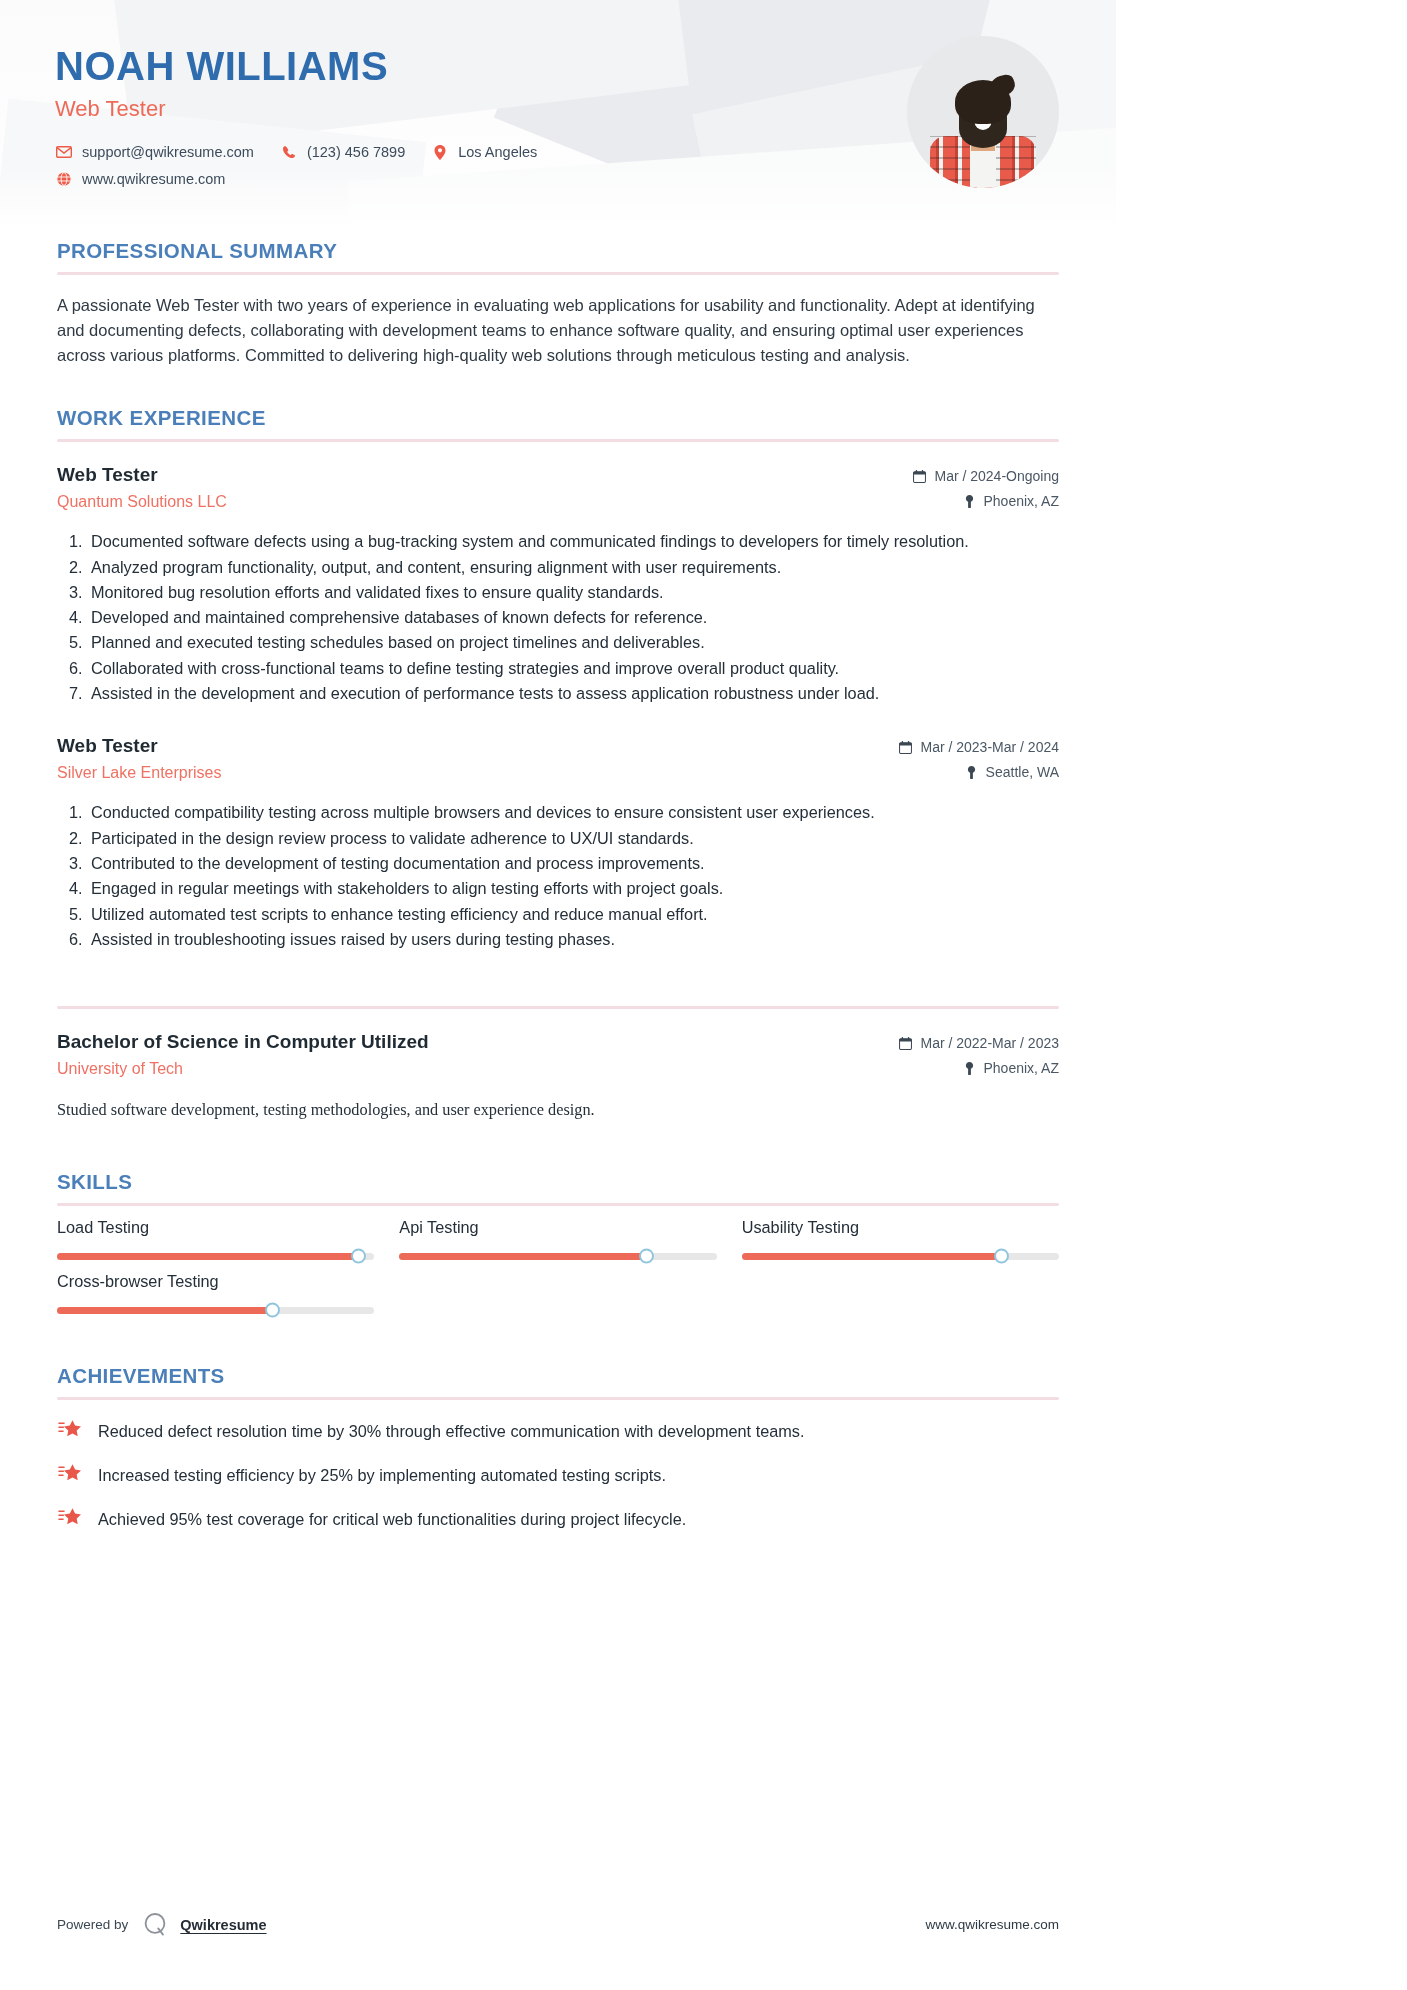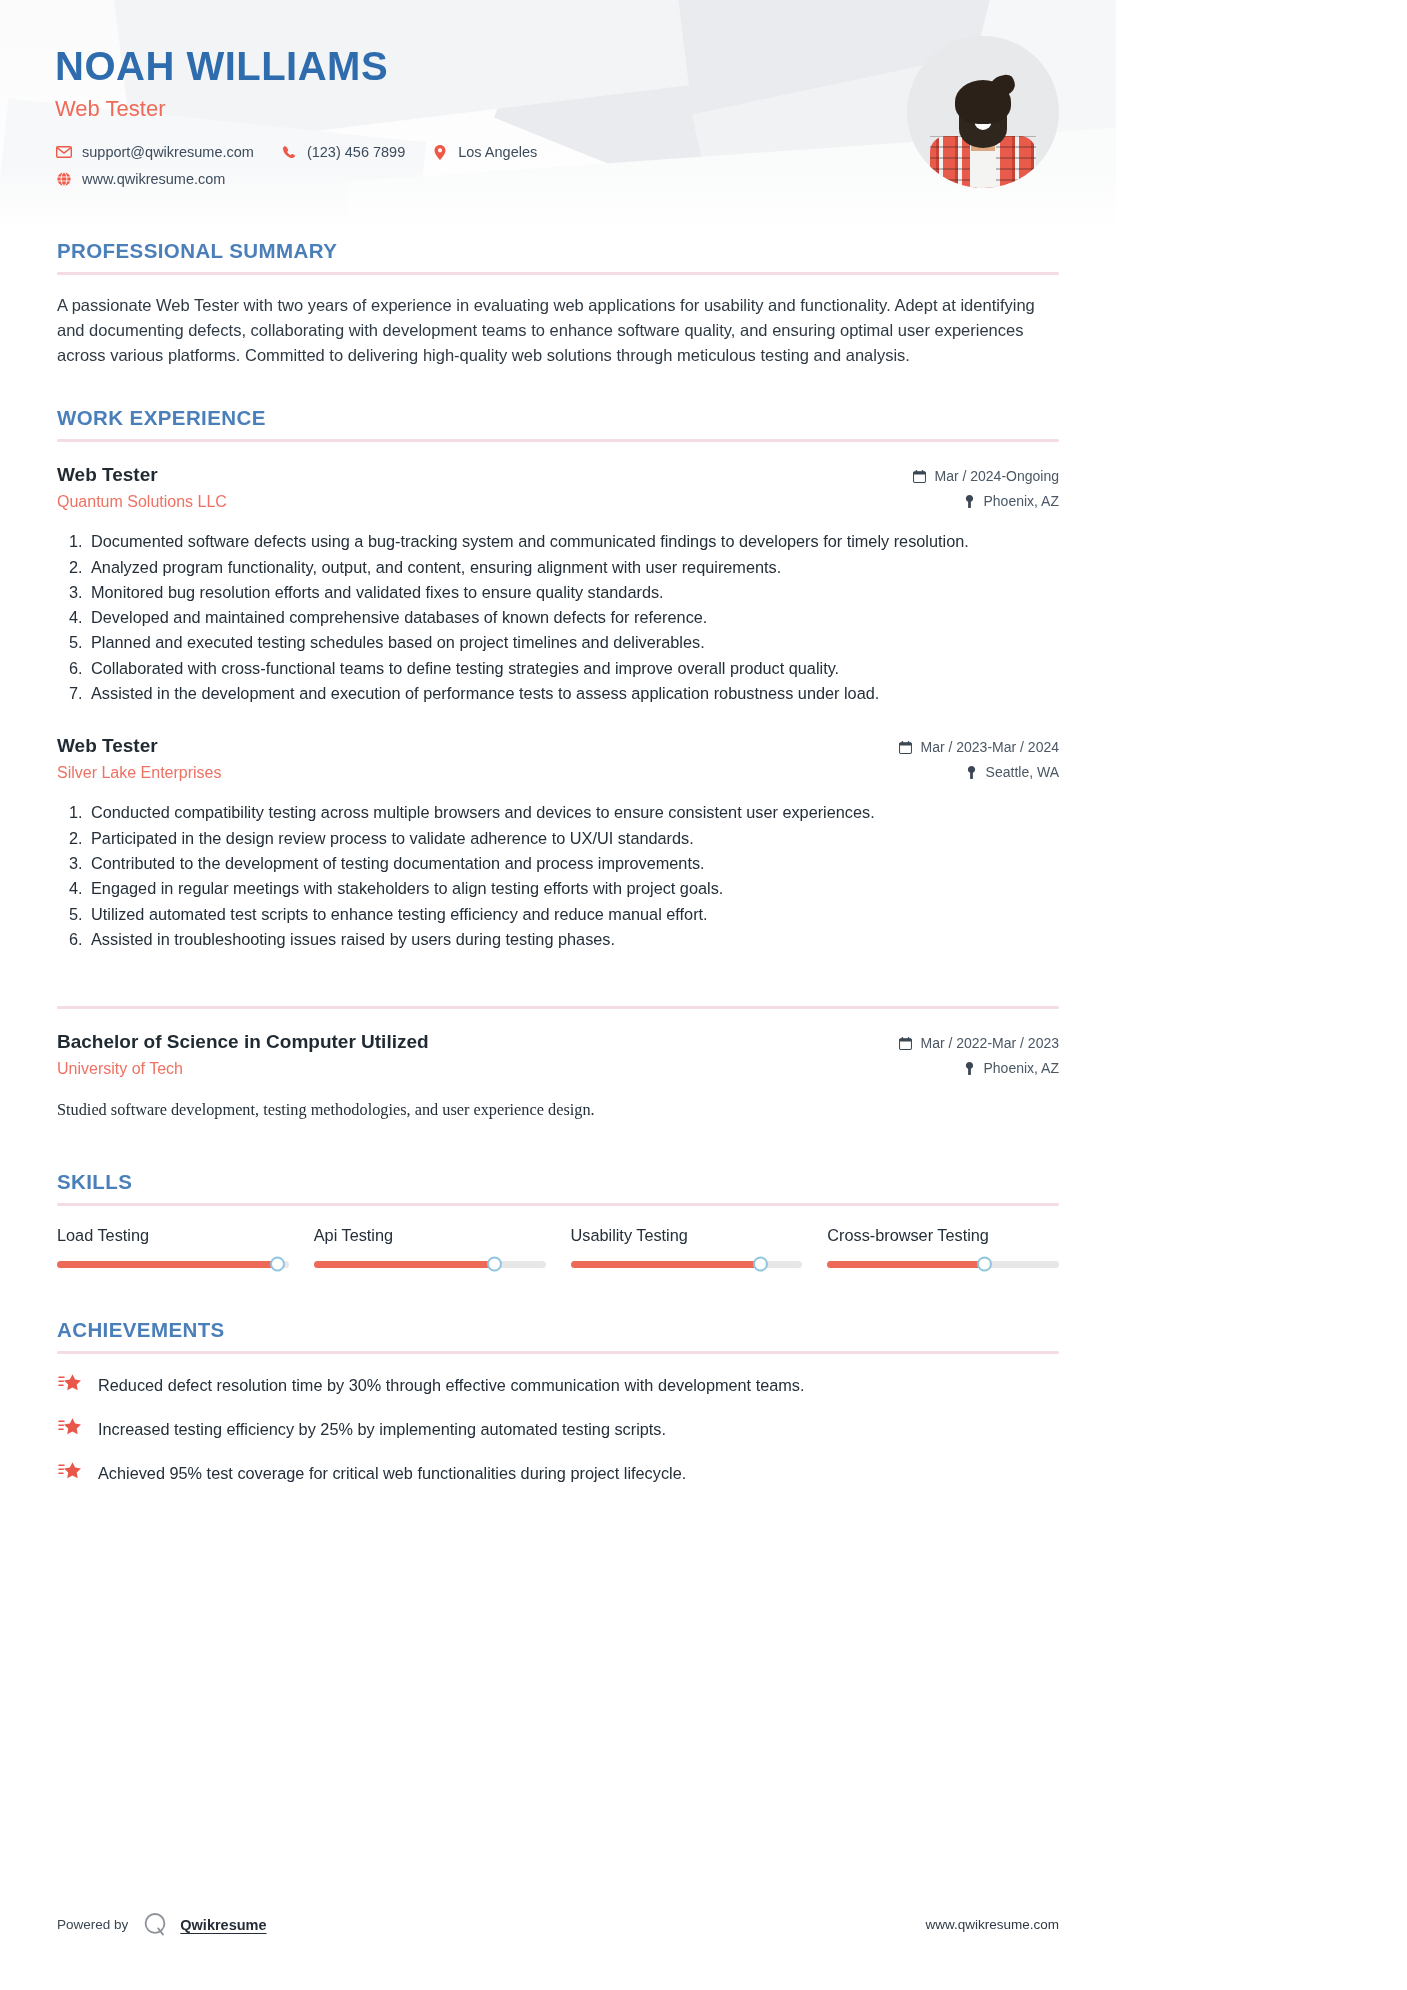--- a/index.html
+++ b/index.html
@@ -178,23 +178,23 @@
     line-height: 1.43;
     color: #242f39;
     margin-bottom: 2px;
     padding-left: 4px;
   }
 
   .edu-desc { margin-top: 13px; font-size: 16.3px; color: #242f39; line-height: 1.45; font-family: Liberation Serif, serif; }
 
   
   .skills-grid {
-    margin-top: 20px;
+    margin-top: 12px;
     display: grid;
-    grid-template-columns: repeat(4, 1fr);
+    grid-template-columns: repeat(3, 1fr);
     column-gap: 25px;
     row-gap: 6px;
   }
   .skill-name { font-size: 16.3px; color: #242f39; margin-bottom: 16px; }
   .skill-track {
     position: relative;
     height: 7px;
     background: #e7e7e7;
     border-radius: 4px;
     margin-bottom: 6px;

